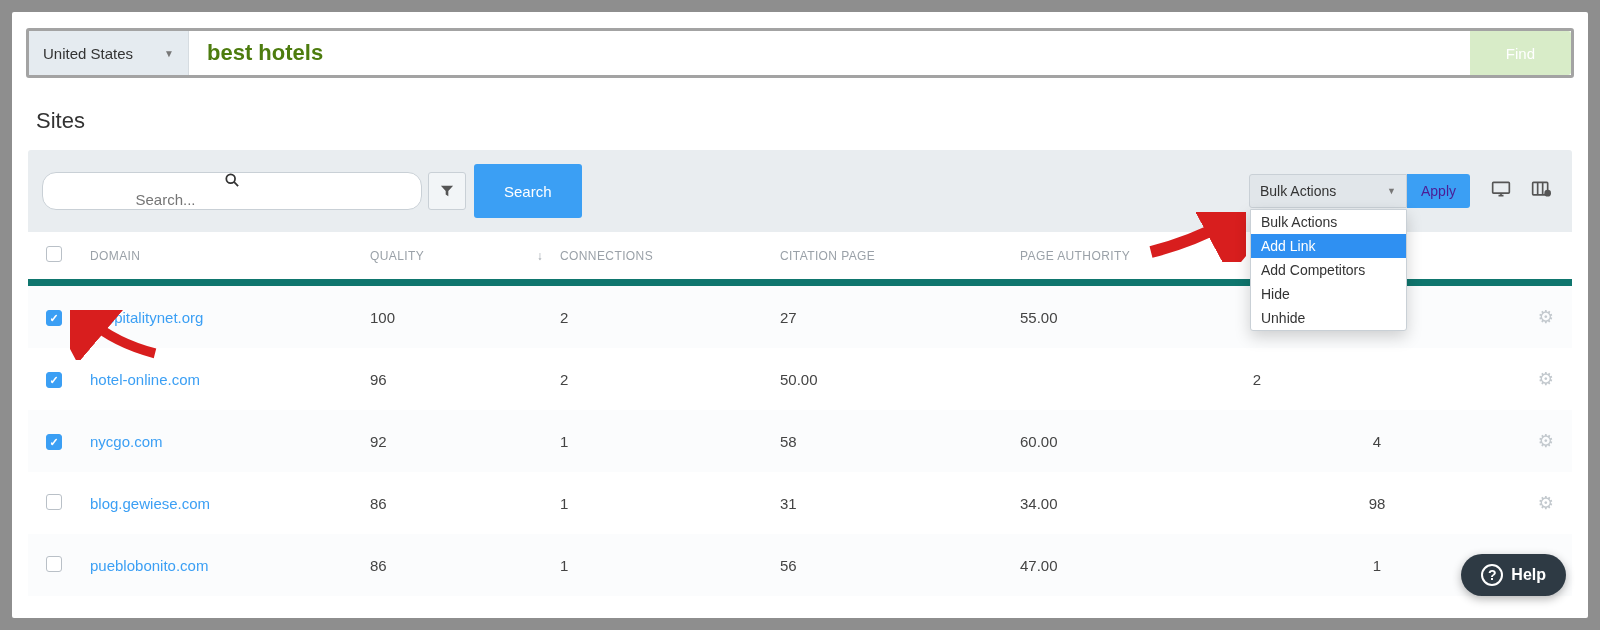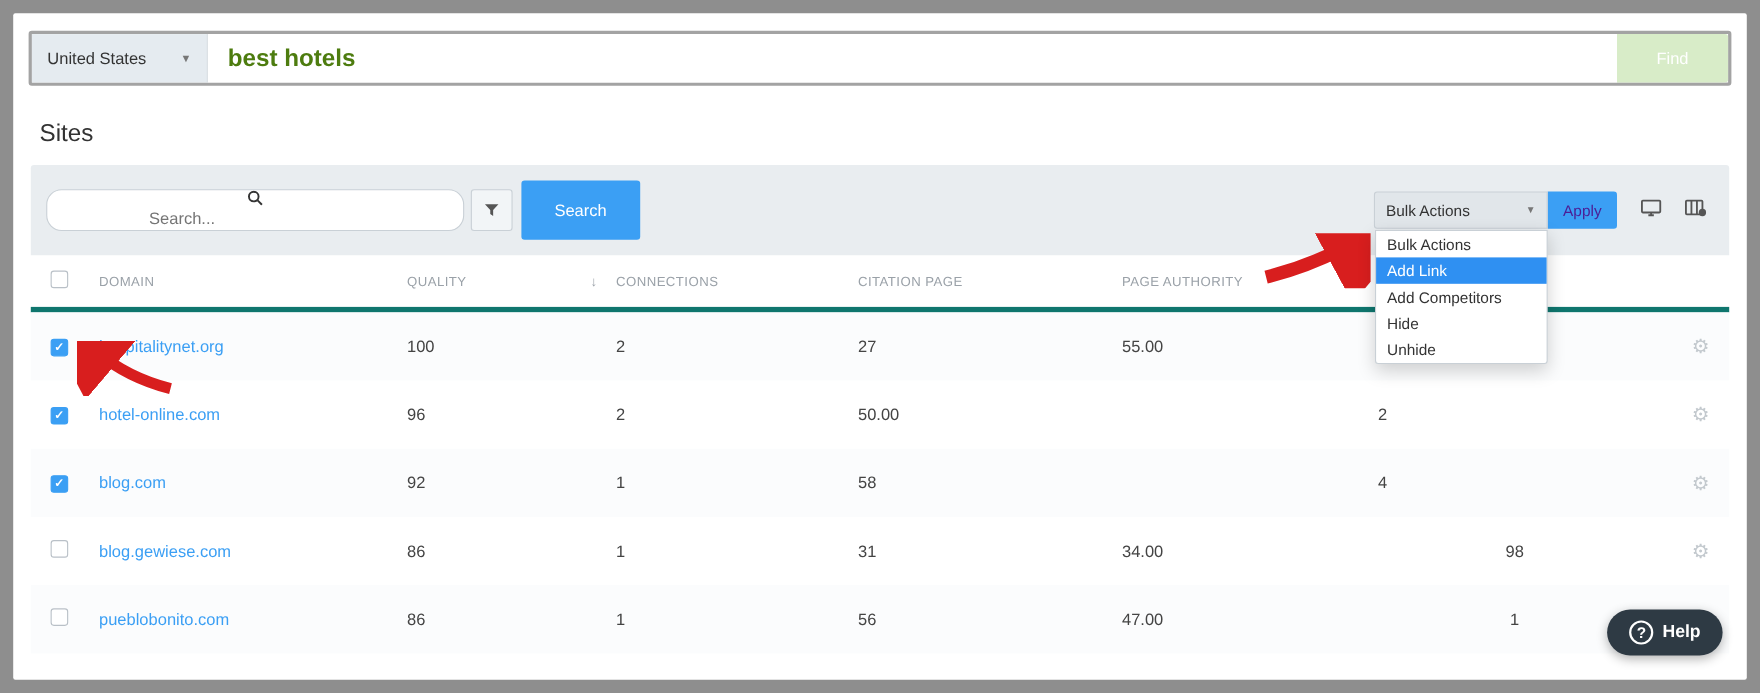--- a/index.html
+++ b/index.html
@@ -21,21 +21,21 @@
 .spacer { flex:1; }
 .bulk-dd { display:flex; align-items:center; background:#e1e6ea; border:1px solid #c9d0d6; height:34px; padding:0 10px; font-size:14px; color:#333; min-width:158px; cursor:pointer; border-radius:3px 0 0 3px; position:relative; }
 .bulk-dd .caret2 { margin-left:auto; font-size:9px; color:#777; }
 .bulk-menu { position:absolute; top:34px; left:0; right:-1px; background:#fff; border:1px solid #c9d0d6; box-shadow:0 6px 16px rgba(0,0,0,0.18); z-index:10; border-radius:0 0 3px 3px; }
 .bulk-menu div { padding:4px 10px; font-size:14px; color:#333; cursor:pointer; }
 .bulk-menu .sel { background:#2f90f2; color:#fff; }
 .apply-btn { background:#3b9ff4; color:#4c1d95; border:none; height:34px; padding:0 14px; font-size:14px; border-radius:0 3px 3px 0; cursor:pointer; }
 .icon-btn { width:34px; height:34px; display:flex; align-items:center; justify-content:center; margin-left:14px; cursor:pointer; color:#555; }
 .icon-btn svg { width:20px; height:18px; fill:none; stroke:#555; stroke-width:2; }
 .table { margin:0 16px; }
-.thead { display:flex; align-items:center; padding:14px 18px; color:#9aa1a8; font-size:12px; letter-spacing:.4px; border-bottom:5px solid #0f766e; }
+.thead { display:flex; align-items:center; padding:14px 18px; color:#9aa1a8; font-size:12px; letter-spacing:.4px; border-bottom:7px solid #0f766e; }
 .col-chk { width:44px; }
 .col-domain { width:280px; }
 .col-qual { width:150px; }
 .col-arrow { width:40px; text-align:center; }
 .col-conn { width:220px; }
 .col-cite { width:240px; }
 .col-page { width:240px; }
 .col-last { flex:1; text-align:center; }
 .col-gear { width:60px; text-align:right; }
 .trow { display:flex; align-items:center; padding:20px 18px; font-size:15px; color:#444; }
@@ -150,25 +150,26 @@
           <div class="col-domain"><a href="#">hotel-online.com</a></div>
           <div class="col-qual">96</div>
           <div class="col-arrow"></div>
           <div class="col-conn">2</div>
           <div class="col-page">50.00</div>
           <div class="col-last">2</div>
           <div class="col-gear"><span class="gear">⚙</span></div>
         </div>
         <div class="trow">
           <div class="col-chk"><span class="chk checked"></span></div>
-          <div class="col-domain"><a href="#">blog.com</a></div>
+          <div class="col-domain"><a href="#">nycgo.com</a></div>
           <div class="col-qual">92</div>
           <div class="col-arrow"></div>
           <div class="col-conn">1</div>
           <div class="col-cite">58</div>
+          <div class="col-page">60.00</div>
           <div class="col-last">4</div>
           <div class="col-gear"><span class="gear">⚙</span></div>
         </div>
         <div class="trow">
           <div class="col-chk"><span class="chk"></span></div>
           <div class="col-domain"><a href="#">blog.gewiese.com</a></div>
           <div class="col-qual">86</div>
           <div class="col-arrow"></div>
           <div class="col-conn">1</div>
           <div class="col-cite">31</div>

